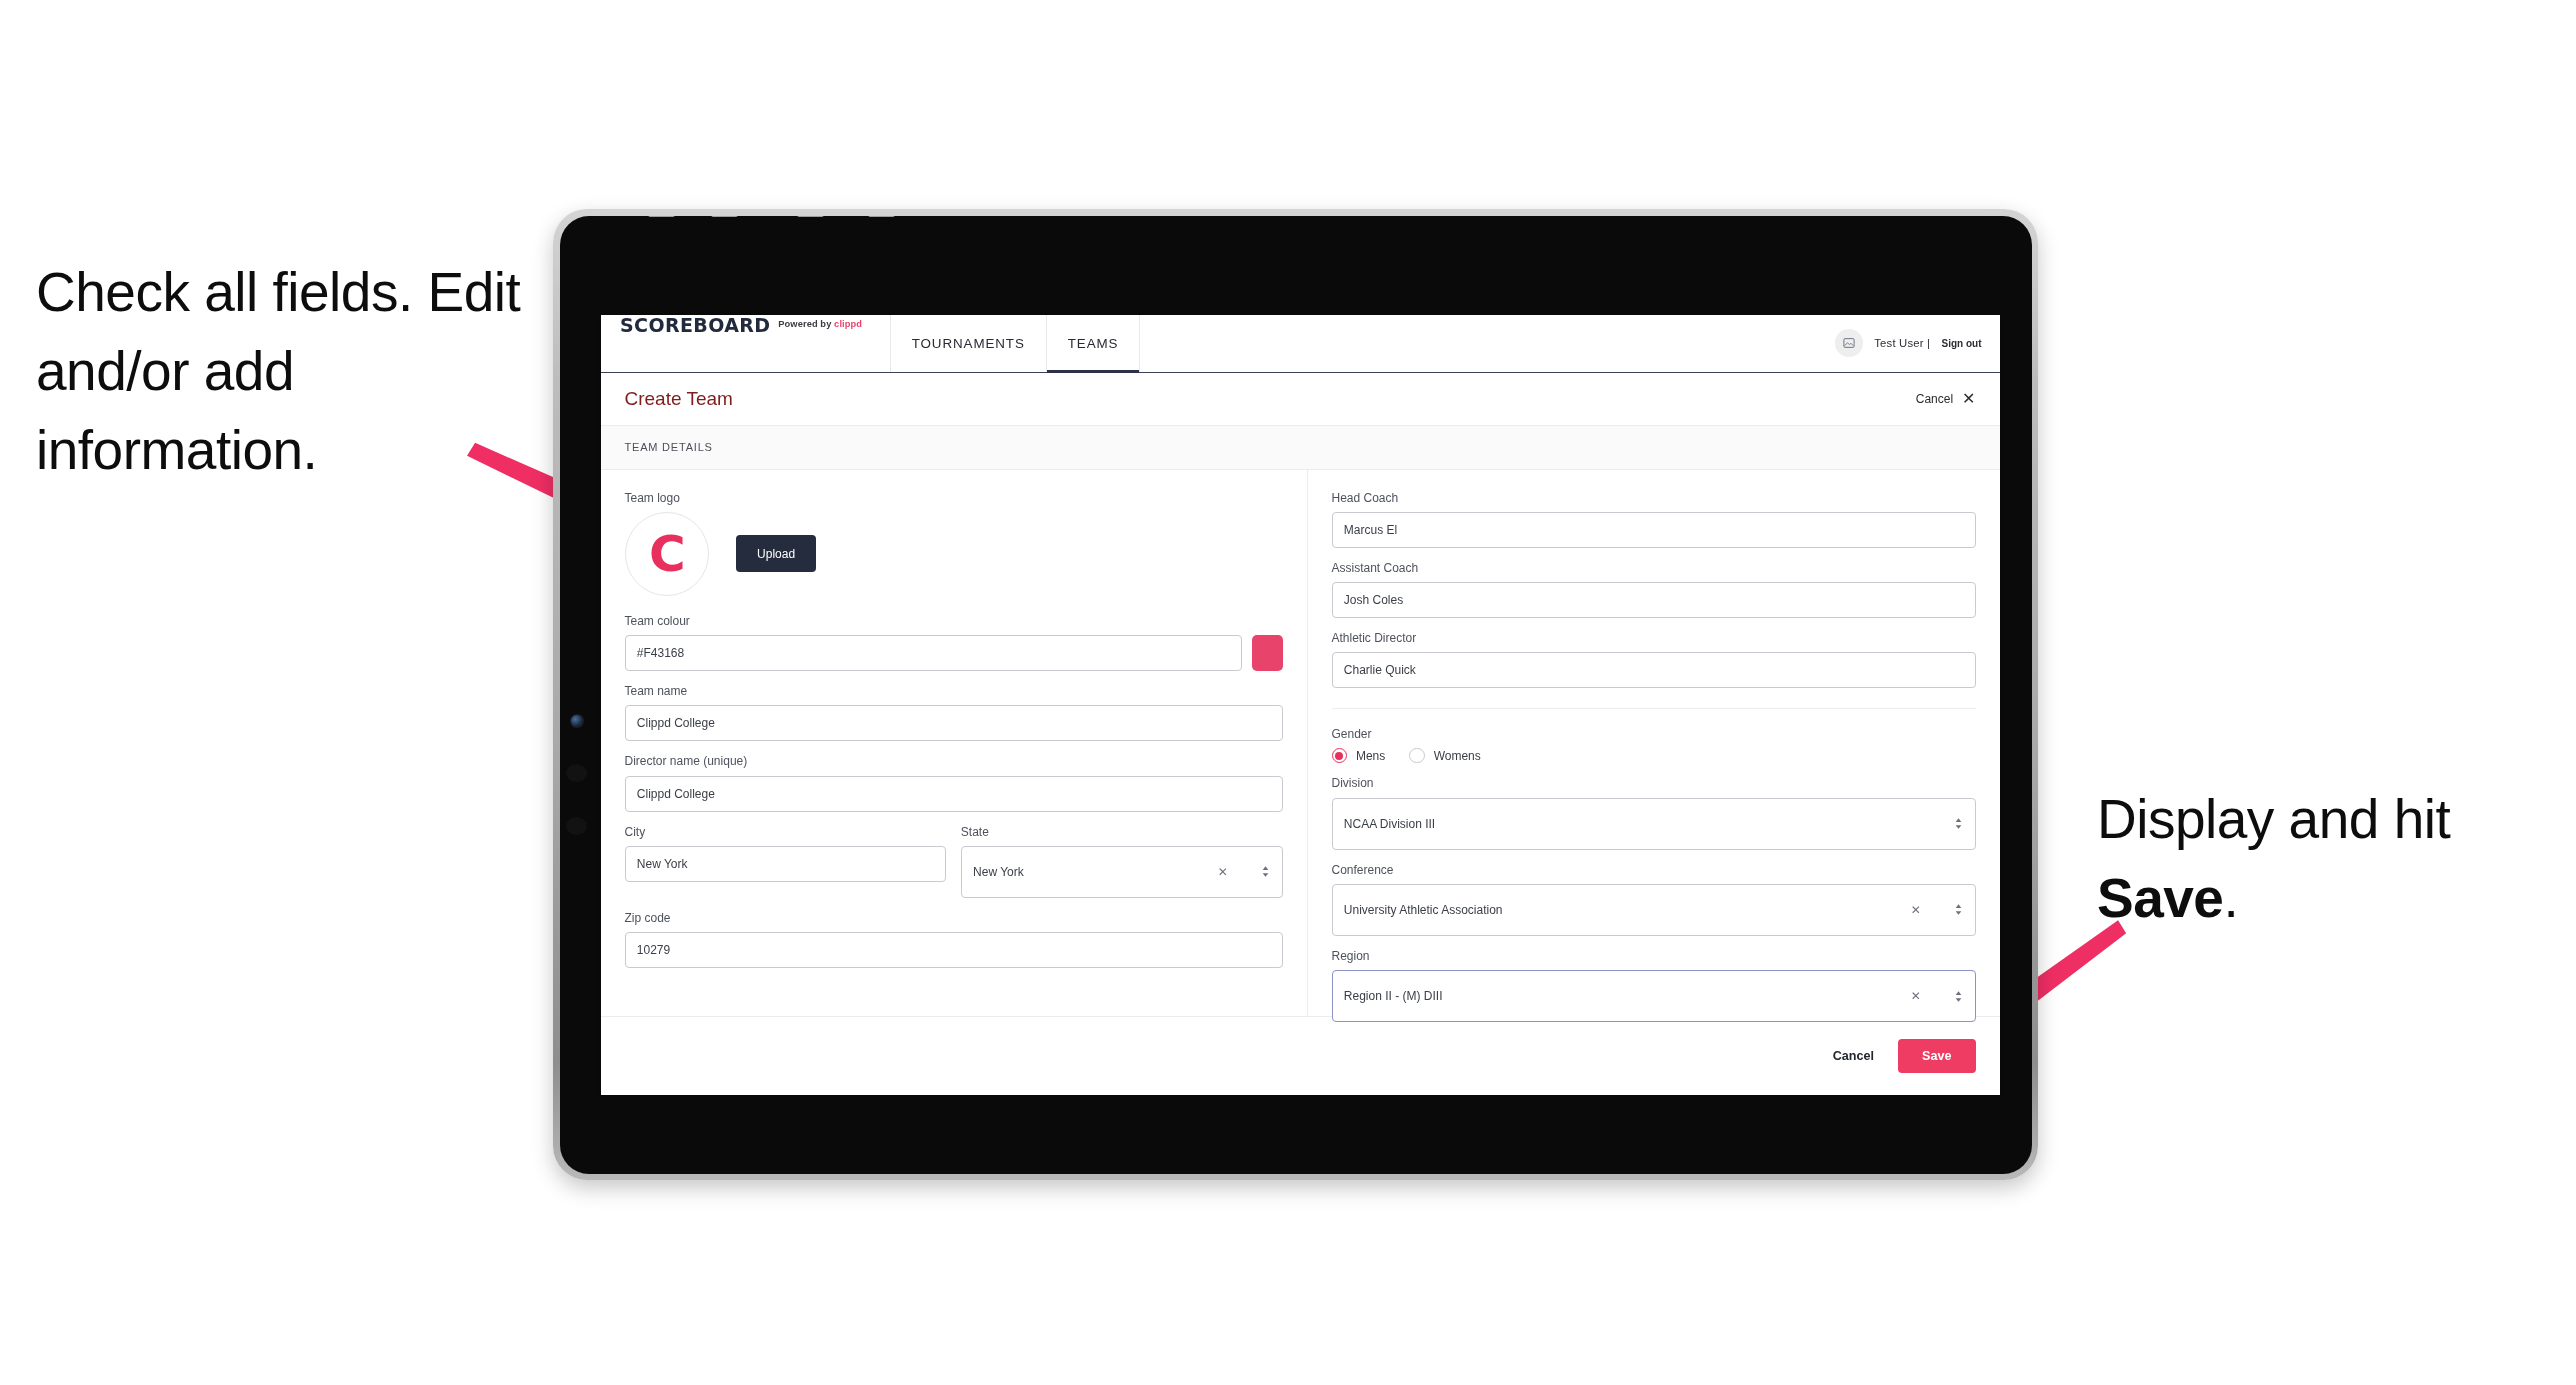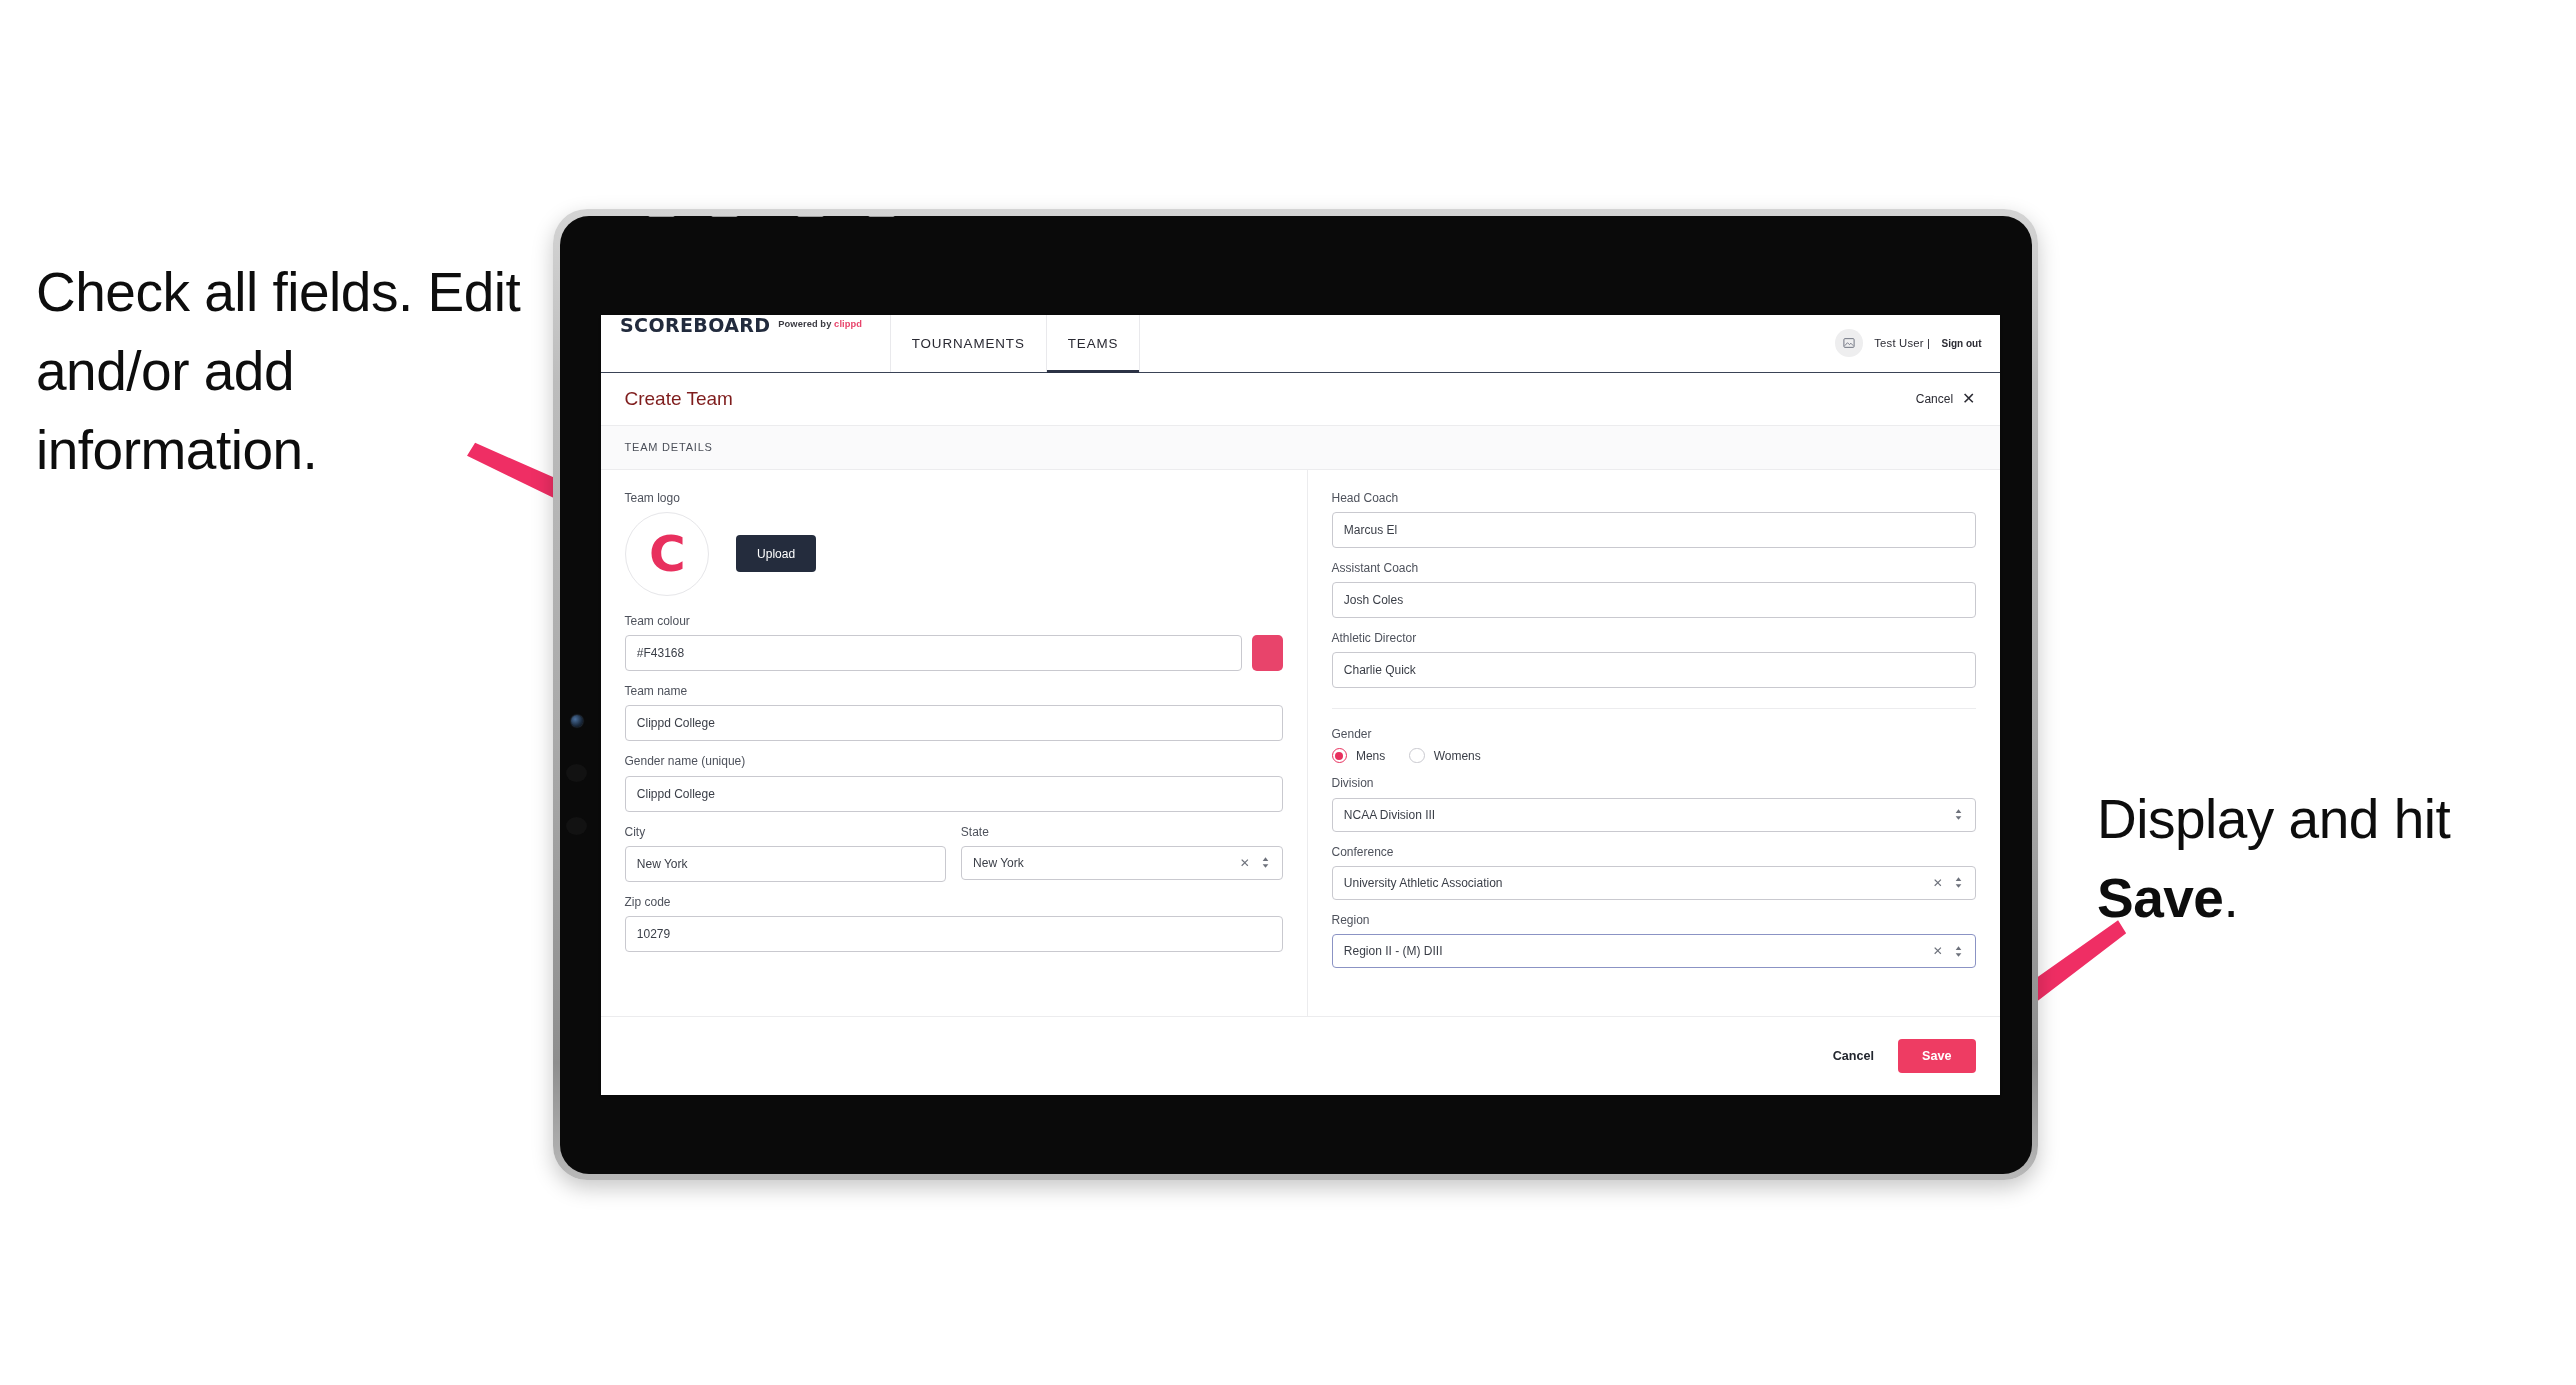--- a/index.html
+++ b/index.html
@@ -266,29 +266,30 @@
   }
 
   
   .row-2 { display: flex; gap: 14.6px; }
   .row-2 .field { flex: 1; margin-bottom: 13px; }
 
   
   .select-control {
     position: relative;
     width: 100%;
-    height: 34px;
+    height: 52px;
     border: 0.8px solid #c9c9cf;
     border-radius: 4px;
     background: #ffffff;
     display: flex; align-items: center;
     padding: 0 11.3px;
     font-size: 12px;
     color: #3a3e47;
     cursor: pointer;
+    gap: 22px;
   }
   .select-control.focused { border-color: #8b93c4; }
   .select-value { flex: 1; white-space: nowrap; overflow: hidden; text-overflow: ellipsis; }
   .sel-clear {
     font-size: 12px; color: #6d717b; margin-right: 11.3px;
     line-height: 1; cursor: pointer;
   }
   .sel-chev {
     display: flex; flex-direction: column; align-items: center; justify-content: center;
     gap: 2.4px; color: #6d717b;
@@ -426,21 +427,21 @@
                 <div id="colour-swatch"></div>
               </div>
             </div>
 
             <div class="field">
               <label class="field-label">Team name</label>
               <input class="text-input" type="text" value="Clippd College" placeholder="Team name" style="">
             </div>
 
             <div class="field">
-              <label class="field-label">Gender name (unique)</label>
+              <label class="field-label">Director name (unique)</label>
               <input class="text-input" type="text" value="Clippd College" placeholder="Display name" style="">
             </div>
 
             <div class="row-2">
               <div class="field">
                 <label class="field-label">City</label>
                 <input class="text-input" type="text" value="New York" placeholder="City" style="">
               </div>
               <div class="field">
                 <label class="field-label">State</label>

